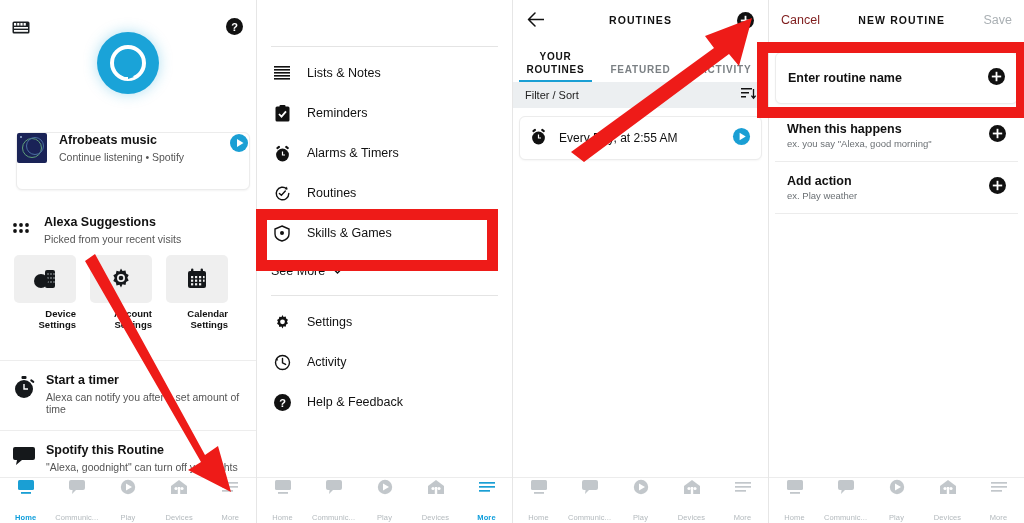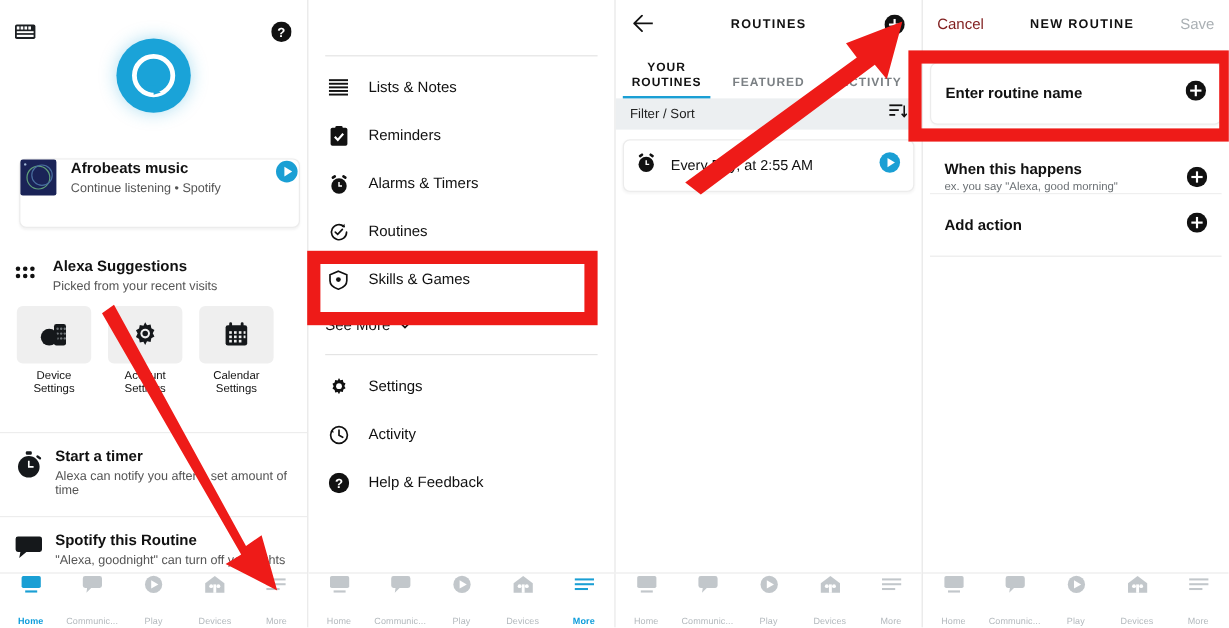--- a/index.html
+++ b/index.html
@@ -75,22 +75,22 @@
   .sec-head { display: flex; align-items: center; padding: 10px 12px 0 12px; }
   .sec-head .grid-icon { width: 20px; flex: 0 0 auto; }
   .sec-head .sh-text { margin-left: 12px; }
   .tiles { display: flex; gap: 14px; padding: 10px 14px 0 14px; }
   .tile { width: 62px; }
   .tile .sq {
     width: 62px; height: 48px; background: #efefef; border-radius: 5px;
     display: flex; align-items: center; justify-content: center;
   }
   .tile .tlabel {
-    margin-top: 5px; text-align: center; font-size: 9.5px; color: #111;
-    line-height: 1.2; font-weight: 400;
+    margin-top: 5px; text-align: right; font-size: 9.5px; color: #111;
+    line-height: 1.2; font-weight: 700;
   }
   #timer-row { top: 360px; height: 70px; }
   #routine-row { top: 430px; height: 60px; }
   .lrow { display: flex; align-items: flex-start; padding: 12px 12px 0 12px; }
   .lrow .licon { width: 28px; flex: 0 0 auto; padding-top: 1px; }
   .lrow .ltxt { margin-left: 6px; flex: 1 1 auto; }
 
   
   .menu { padding-top: 40px; }
   .mitem { display: flex; align-items: center; height: 40px; padding: 0 0 0 14px; }
@@ -648,37 +648,38 @@
       </div>
       <div>
         <svg width="17" height="17" viewBox="0 0 17 17">
             <circle cx="8.5" cy="8.5" r="8.5" fill="#111"></circle>
             <rect x="7.6" y="3.8" width="1.8" height="9.4" fill="#fff"></rect>
             <rect x="3.8" y="7.6" width="9.4" height="1.8" fill="#fff"></rect>
           </svg>
       </div>
     </div>
 
-    <div class="nrow plain" style="margin-top:6px;align-items:flex-end;">
+    <div class="nrow plain" style="margin-top:6px;">
       <div class="ntxt">
         <div class="nt1">When this happens</div>
         <div class="nt2">ex. you say "Alexa, good morning"</div>
       </div>
       <div>
         <svg width="17" height="17" viewBox="0 0 17 17">
             <circle cx="8.5" cy="8.5" r="8.5" fill="#111"></circle>
             <rect x="7.6" y="3.8" width="1.8" height="9.4" fill="#fff"></rect>
             <rect x="3.8" y="7.6" width="9.4" height="1.8" fill="#fff"></rect>
           </svg>
       </div>
     </div>
 
     <div class="nrow plain">
       <div class="ntxt">
         <div class="nt1">Add action</div>
+        <div class="nt2">ex. Play weather</div>
       </div>
       <div>
         <svg width="17" height="17" viewBox="0 0 17 17">
             <circle cx="8.5" cy="8.5" r="8.5" fill="#111"></circle>
             <rect x="7.6" y="3.8" width="1.8" height="9.4" fill="#fff"></rect>
             <rect x="3.8" y="7.6" width="9.4" height="1.8" fill="#fff"></rect>
           </svg>
       </div>
     </div>
 

